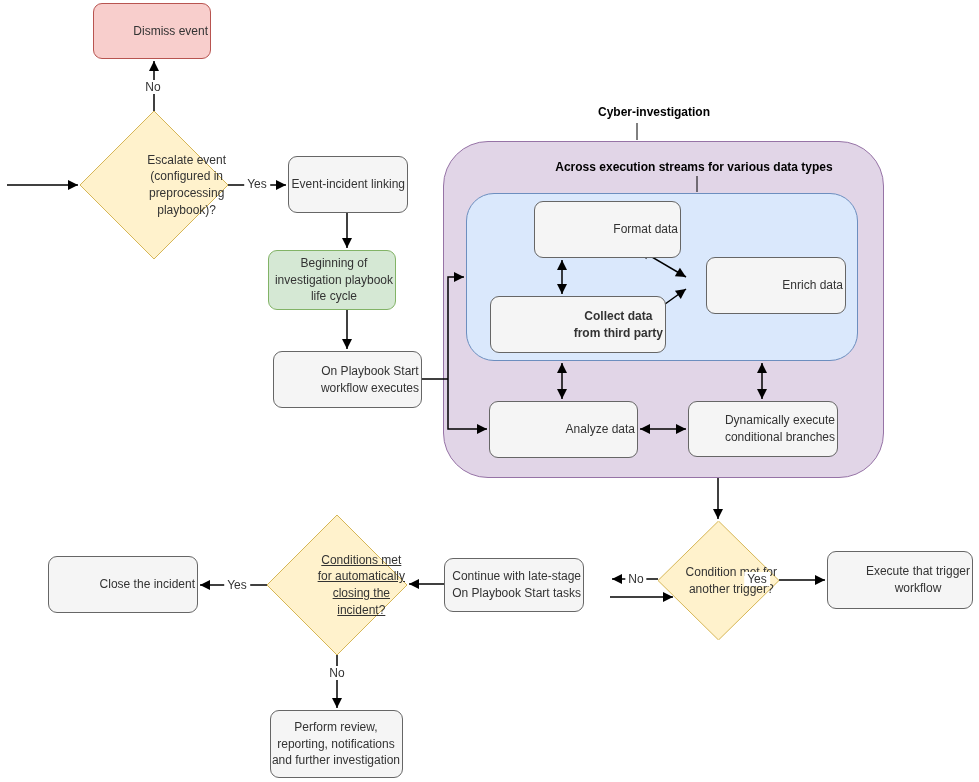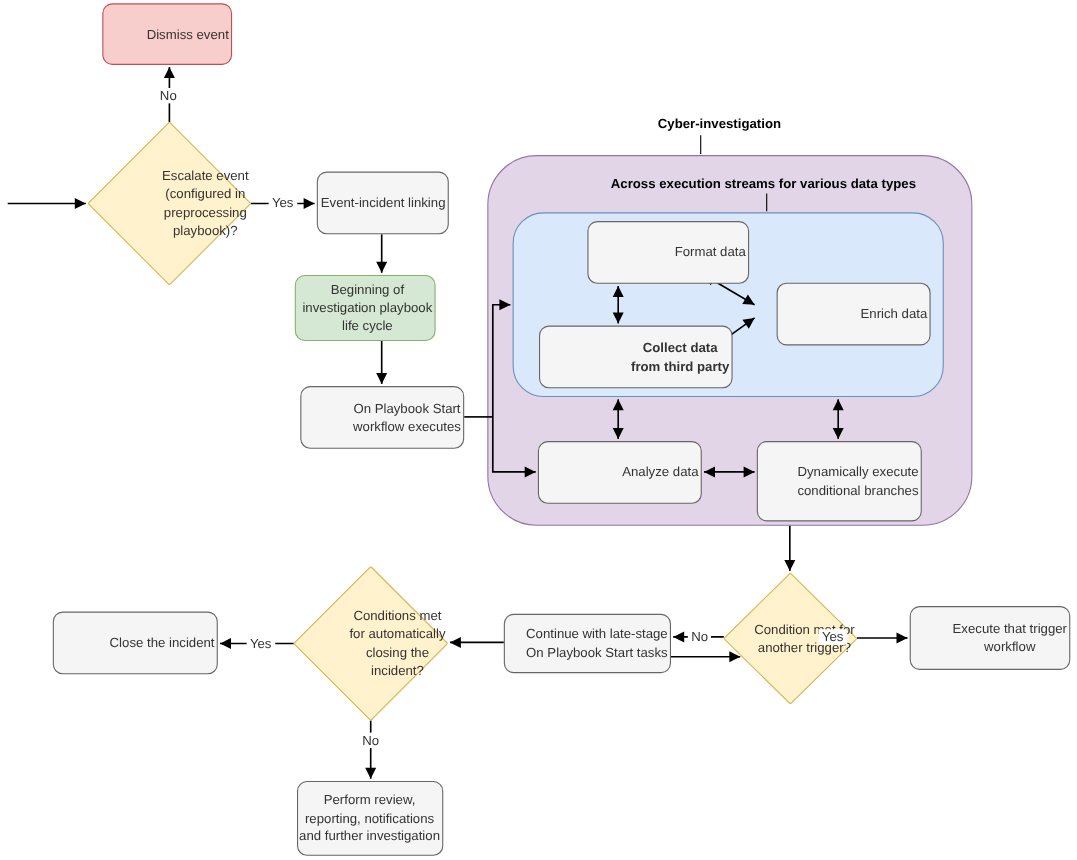--- a/index.html
+++ b/index.html
@@ -110,31 +110,31 @@
   </div>
 
   <div class="node rect" style="left:706px;top:257px;width:140px;height:57px;">
     <span>Enrich data</span>
   </div>
 
   <div class="node rect" style="left:489px;top:401px;width:149px;height:57px;">
     <span>Analyze data</span>
   </div>
 
-  <div class="node rect" style="left:688px;top:401px;width:150px;height:73px;">
+  <div class="node rect" style="left:688px;top:401px;width:150px;height:56px;">
     <span>Dynamically execute
 conditional branches</span>
   </div>
 
   <div class="node rect" style="left:827px;top:551px;width:146px;height:58px;">
     <span>Execute that trigger
 workflow</span>
   </div>
 
-  <div class="node rect" style="left:458px;top:558px;width:152px;height:54px;">
+  <div class="node rect" style="left:444px;top:558px;width:140px;height:54px;">
     <span>Continue with late-stage
 On Playbook Start tasks</span>
   </div>
 
   <div class="node rect" style="left:48px;top:556px;width:150px;height:57px;">
     <span>Close the incident</span>
   </div>
 
   <div class="node rect" style="left:270px;top:710px;width:133px;height:68px;">
     <span>Perform review,
@@ -153,21 +153,21 @@
   </div>
 
   <div class="node diamond" style="left:658px;top:521px;width:121px;height:119px;">
     <svg class="shape" viewBox="0 0 100 100" preserveAspectRatio="none">
       <polygon points="50,0 100,50 50,100 0,50"></polygon>
     </svg>
     <span>Condition met for
 another trigger?</span>
   </div>
 
-  <div class="node diamond" style="left:267px;top:515px;width:140px;height:140px;">
+  <div class="node diamond" style="left:267px;top:515px;width:140px;height:140px;text-decoration:underline;">
     <svg class="shape" viewBox="0 0 100 100" preserveAspectRatio="none">
       <polygon points="50,0 100,50 50,100 0,50"></polygon>
     </svg>
     <span>Conditions met
 for automatically
 closing the
 incident?</span>
   </div>
 
   <div class="elabel" style="left:153px;top:87px;">No</div>

